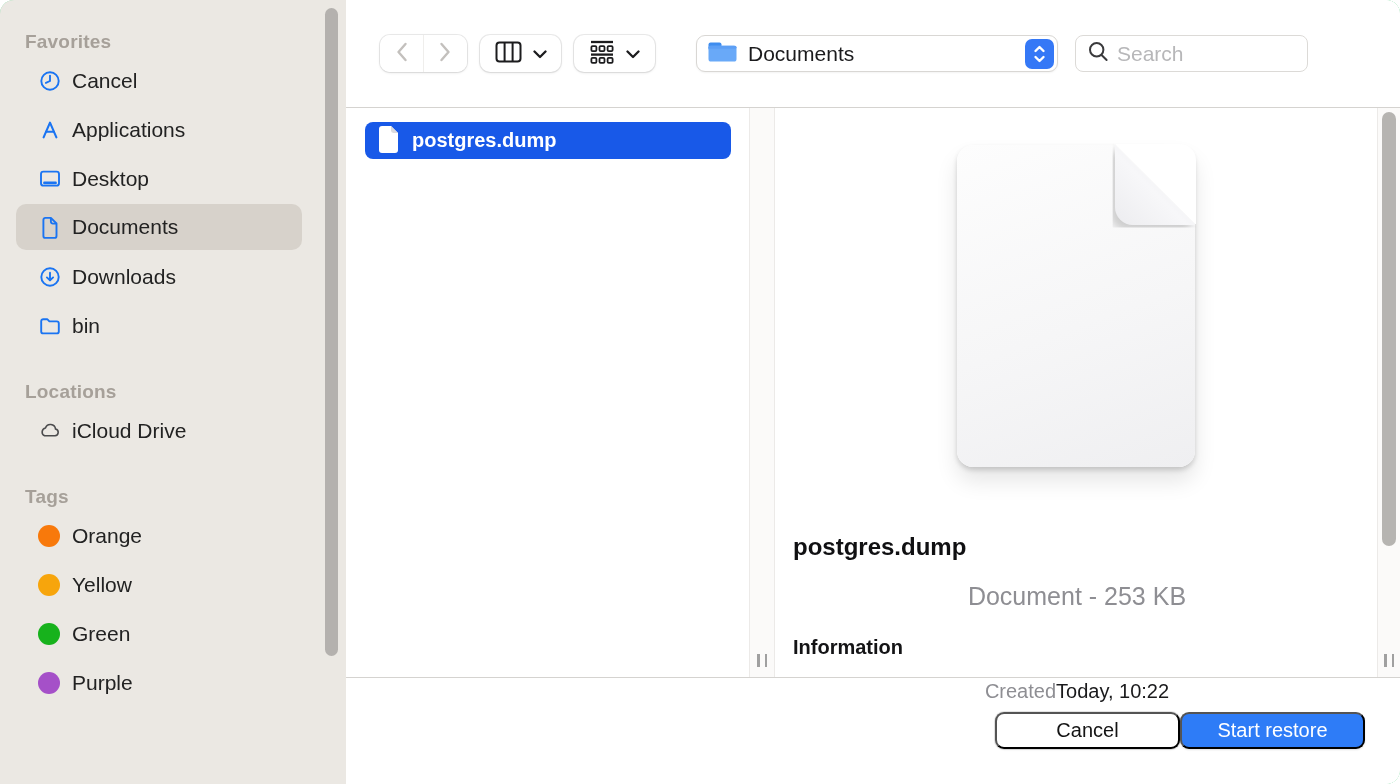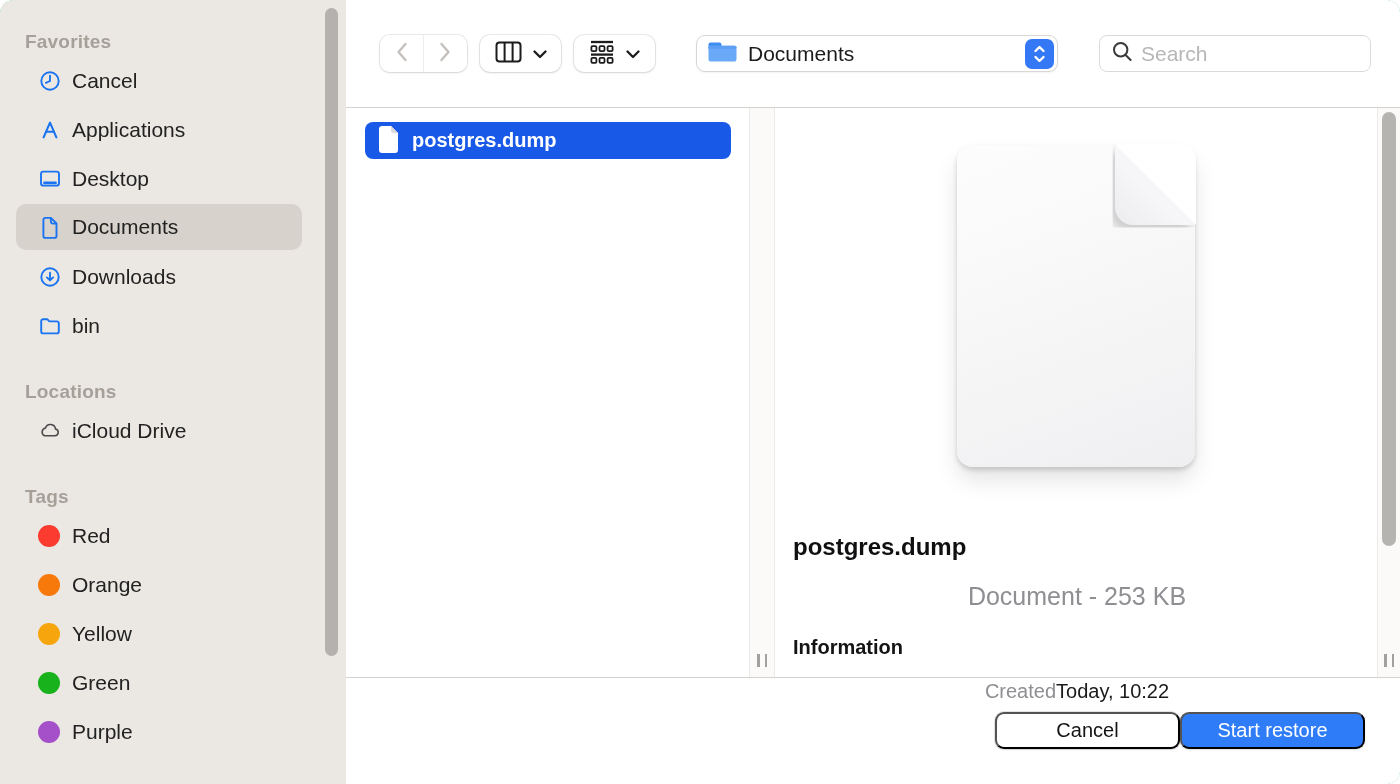--- a/index.html
+++ b/index.html
@@ -42,21 +42,21 @@
   .nav-half { flex:1; display:flex; align-items:center; justify-content:center; background:#fff; }
   .nav-half + .nav-half { border-left:1px solid #efeeec; }
   .view-btn { width:81px; margin-left:13px; gap:11px; }
   .view-btn:first-of-type { margin-left:13px; }
   .pop-btn { width:362px; height:37px; margin-left:41px; background:#fff;
     border:1px solid #d9d7d4; border-radius:9px; display:flex; align-items:center;
     padding-left:10px; box-shadow:0 1px 2px rgba(0,0,0,0.05); cursor:default; }
   .pop-label { margin-left:10px; font-size:21px; color:#1b1b1d; }
   .pop-badge { margin-left:auto; margin-right:3px; width:29px; height:30px;
     border-radius:7px; background:#3578f6; display:flex; align-items:center; justify-content:center; }
-  .search-field { width:272px; height:37px; margin-left:41px; background:#fff;
+  .search-field { width:233px; height:37px; margin-left:17px; background:#fff;
     border:1px solid #dcdad7; border-radius:8px; display:flex; align-items:center;
     padding-left:12px; }
   .search-field input { border:none; outline:none; background:transparent;
     font-size:21px; color:#333; width:200px; margin-left:8px;
     font-family:"Liberation Sans","DejaVu Sans",sans-serif; }
   .search-field input::placeholder { color:#b7b7b9; }
 
   
   .browser { position:relative; height:570px; display:flex; border-bottom:1px solid #d5d3d0; background:#fff; }
   .file-col { width:403px; padding:14px 18px 0 19px; }
@@ -182,24 +182,20 @@
         <svg width="26" height="24" viewBox="0 0 26 24" fill="none" stroke="#4b4b4d" stroke-width="1.7" stroke-linejoin="round">
           <path d="M7.2 17.2 h11.2 a3.7 3.7 0 0 0 .6 -7.3 a5.6 5.6 0 0 0 -10.9 -1.1 a4.4 4.4 0 0 0 -0.9 8.4 z"></path>
           </svg>
       </span>
       <span>iCloud Drive</span>
     </div>
 
     <div class="section-title sec-tags">Tags</div>
 
     <div class="side-item">
-      <span class="tag-dot" style="background: rgb(251, 59, 48);"></span>
-      <span>Red</span>
-    </div>
-    <div class="side-item">
       <span class="tag-dot" style="background: rgb(248, 121, 11);"></span>
       <span>Orange</span>
     </div>
     <div class="side-item">
       <span class="tag-dot" style="background: rgb(247, 165, 12);"></span>
       <span>Yellow</span>
     </div>
     <div class="side-item">
       <span class="tag-dot" style="background: rgb(23, 178, 28);"></span>
       <span>Green</span>

